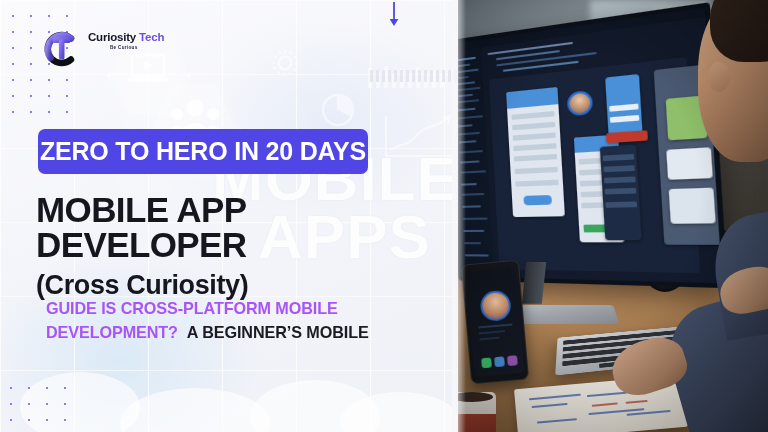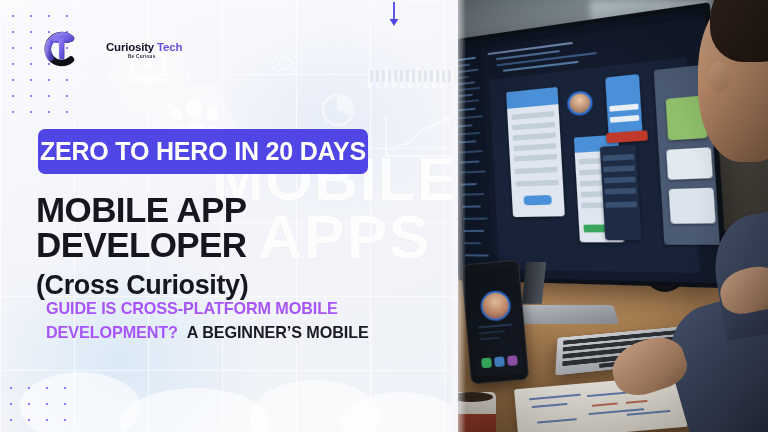--- a/index.html
+++ b/index.html
@@ -70,21 +70,21 @@
     line-height:.92;
     user-select:none;
   }
   #wm-mobile{left:212px;top:150px;font-size:62px;}
   #wm-apps{left:258px;top:208px;font-size:62px;}
 
   
   .glyph{position:absolute;opacity:.55;}
 
   
-  #logo{position:absolute;left:40px;top:28px;display:flex;align-items:center;gap:24px;}
+  #logo{position:absolute;left:40px;top:28px;display:flex;gap:6px;}
   #logo-mark{position:relative;width:42px;height:42px;}
   #logo-text{display:flex;flex-direction:column;line-height:1;padding-top:4px;}
   #logo-title{font-size:11.5px;font-weight:800;letter-spacing:-.2px;white-space:nowrap;}
   #logo-title .w1{color:#141428;}
   #logo-title .w2{color:#6b4fe0;}
   #logo-tagline{font-size:4.6px;font-weight:700;color:#2a2a3d;letter-spacing:.3px;margin-top:2px;margin-left:22px;}
 
   
   #day-arrow{position:absolute;left:388px;top:2px;}
   #day-badge{

